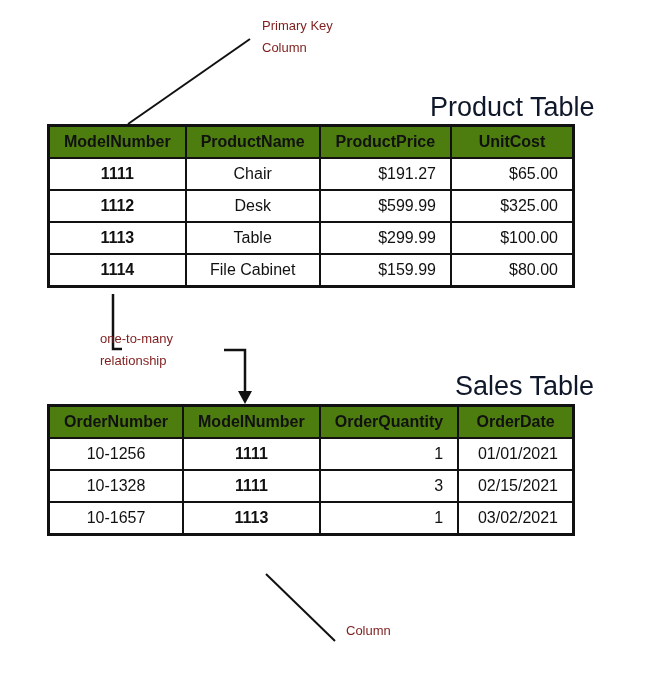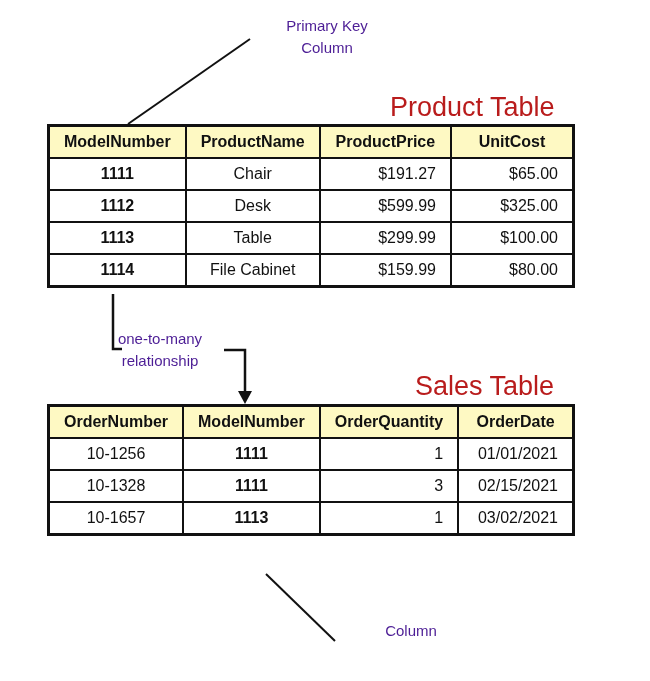--- a/index.html
+++ b/index.html
@@ -1,24 +1,24 @@
 <!DOCTYPE html>
 <html><head>
   <meta charset="utf-8">
   <style>
     html, body { margin: 0; padding: 0; background: #ffffff; }
     body { width: 650px; height: 681px; position: relative; overflow: hidden;
            font-family: "Liberation Sans", sans-serif; color: #111; }
     .abs { position: absolute; }
-    .annot { font-size: 15px; text-align: center; line-height: 22px; color: #4c1d95; }
-    .ttitle { font-size: 27px; color: #b91c1c; white-space: nowrap; }
+    .annot { font-size: 13px; line-height: 22px; color: #7f1d1d; }
+    .ttitle { font-size: 27px; color: #0f172a; white-space: nowrap; margin-left: 40px; }
     table.db { position: absolute; border-collapse: collapse; border: 3px solid #111; }
     table.db td, table.db th { border: 2px solid #111; height: 30px; padding: 0 14px;
       font-size: 16px; white-space: nowrap; }
-    table.db th { background: #fef9c3; font-weight: bold; text-align: center; height: 30px; }
+    table.db th { background: #4d7c0f; font-weight: bold; text-align: center; height: 30px; }
     table.db td.c { text-align: center; }
     table.db td.r { text-align: right; }
     table.db td.b { font-weight: bold; }
     svg.lines { position: absolute; left: 0; top: 0; }
   </style>
 </head>
 <body>
 
 <svg class="lines" width="650" height="681">
   <line x1="250" y1="39" x2="128" y2="124" stroke="#111" stroke-width="2"></line>

